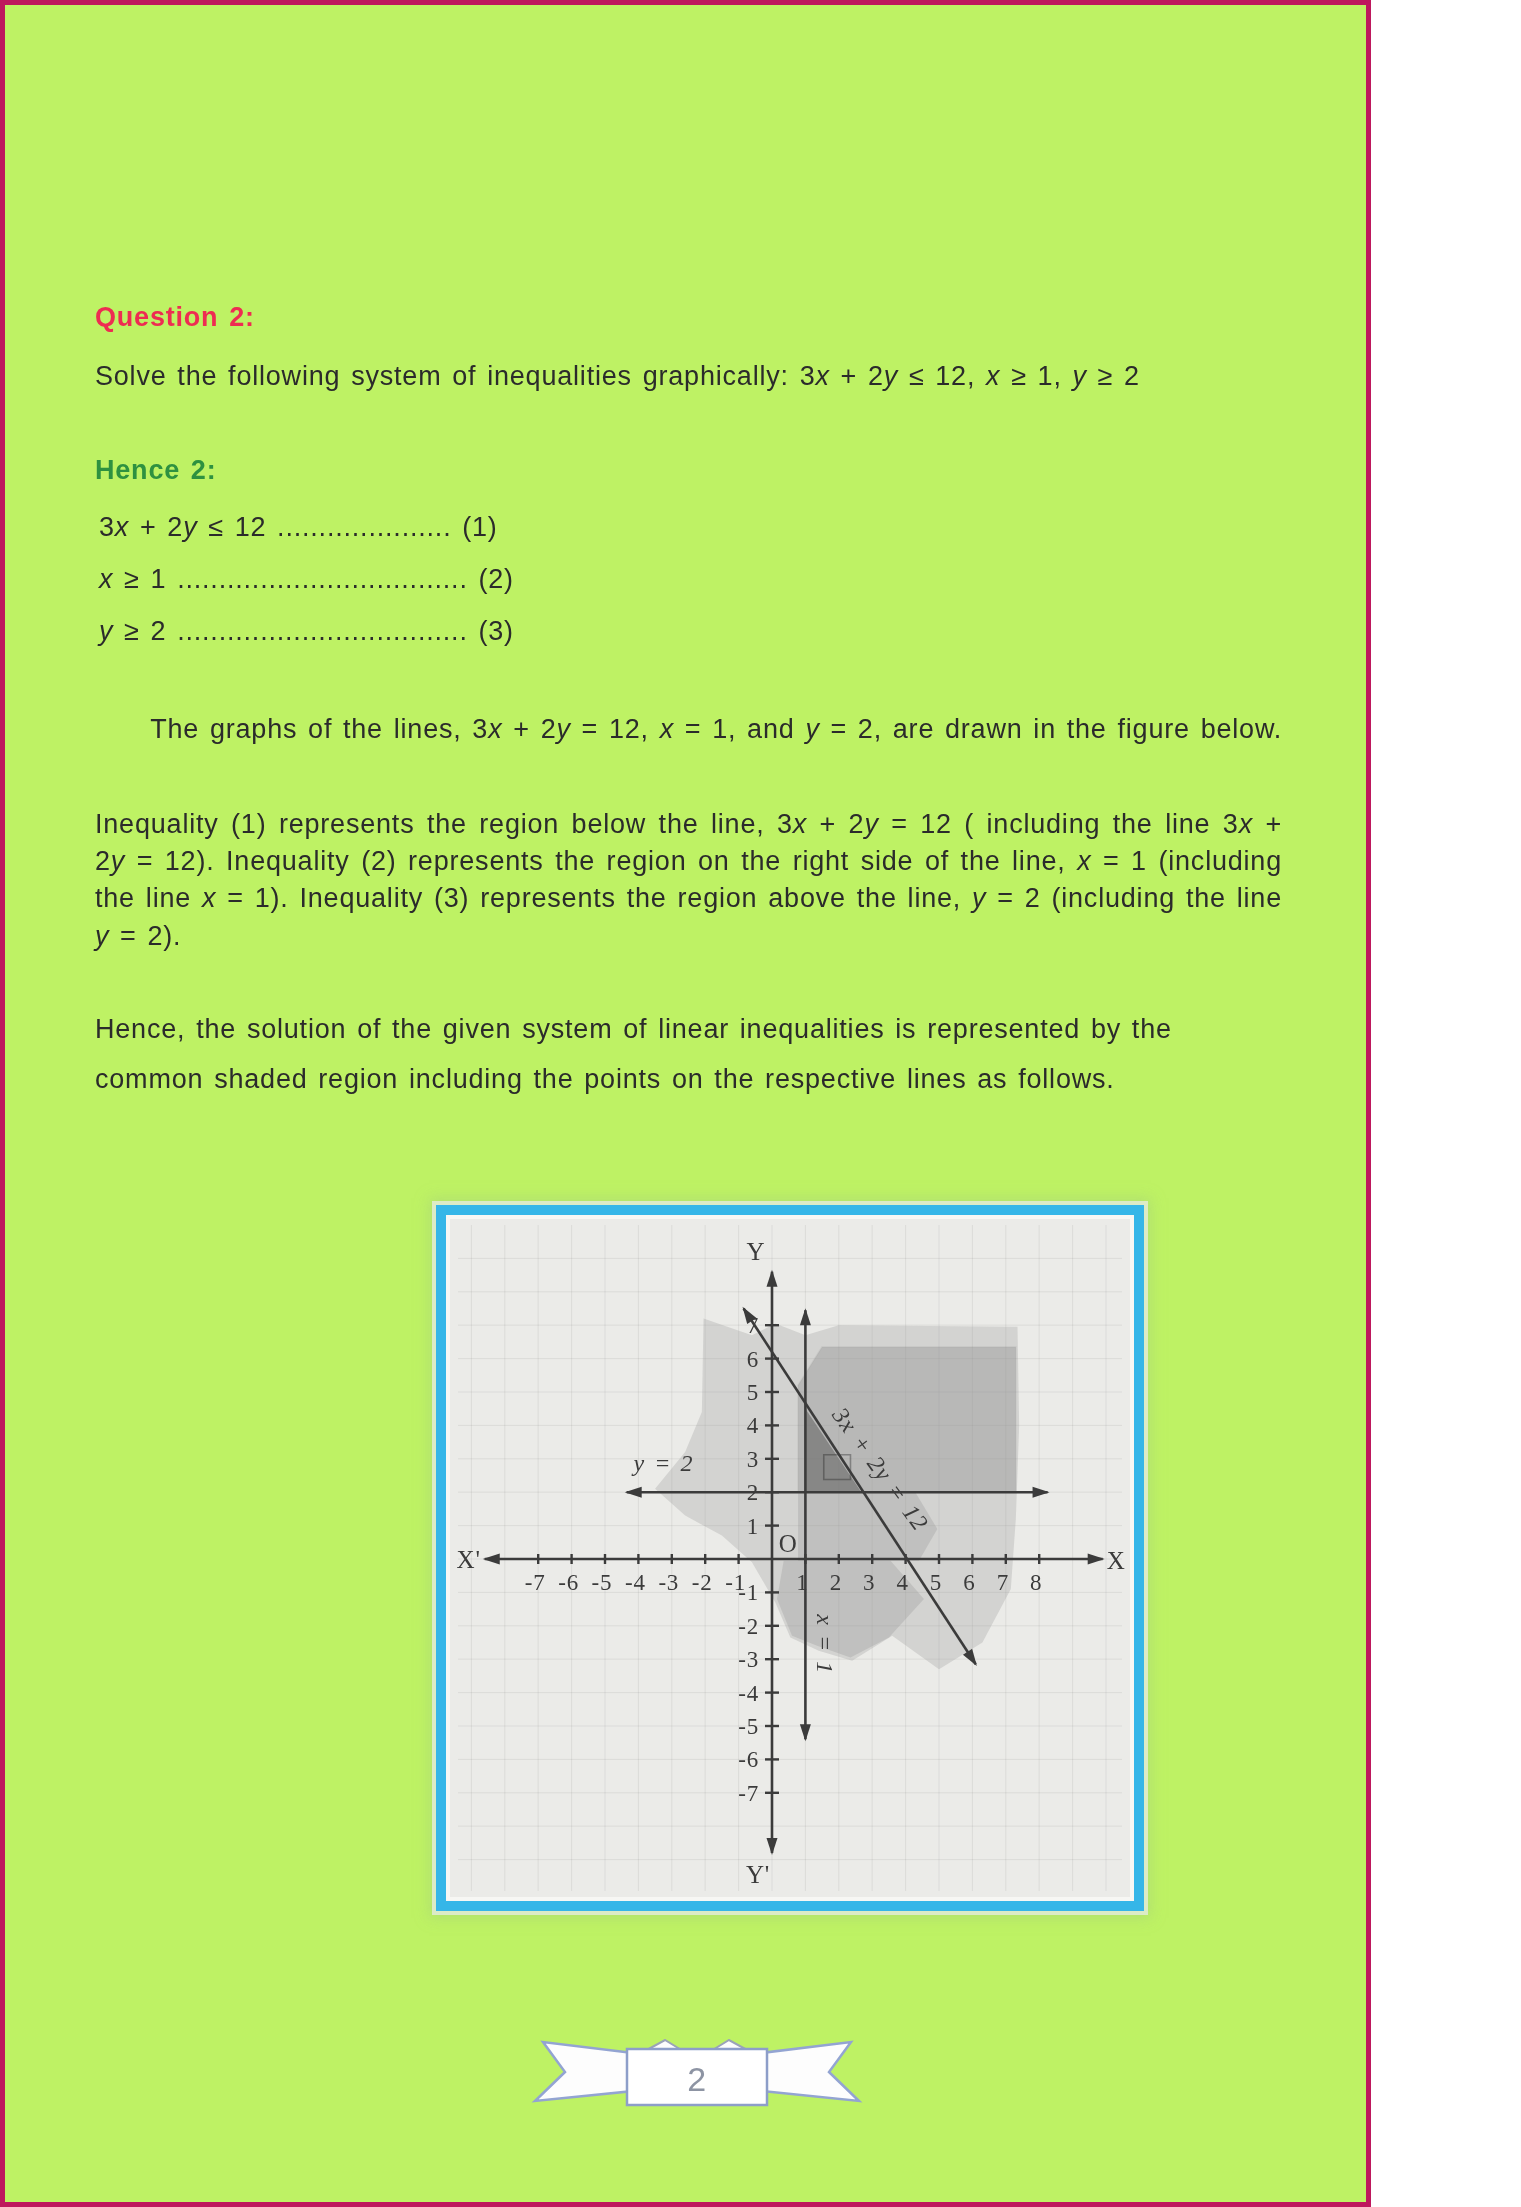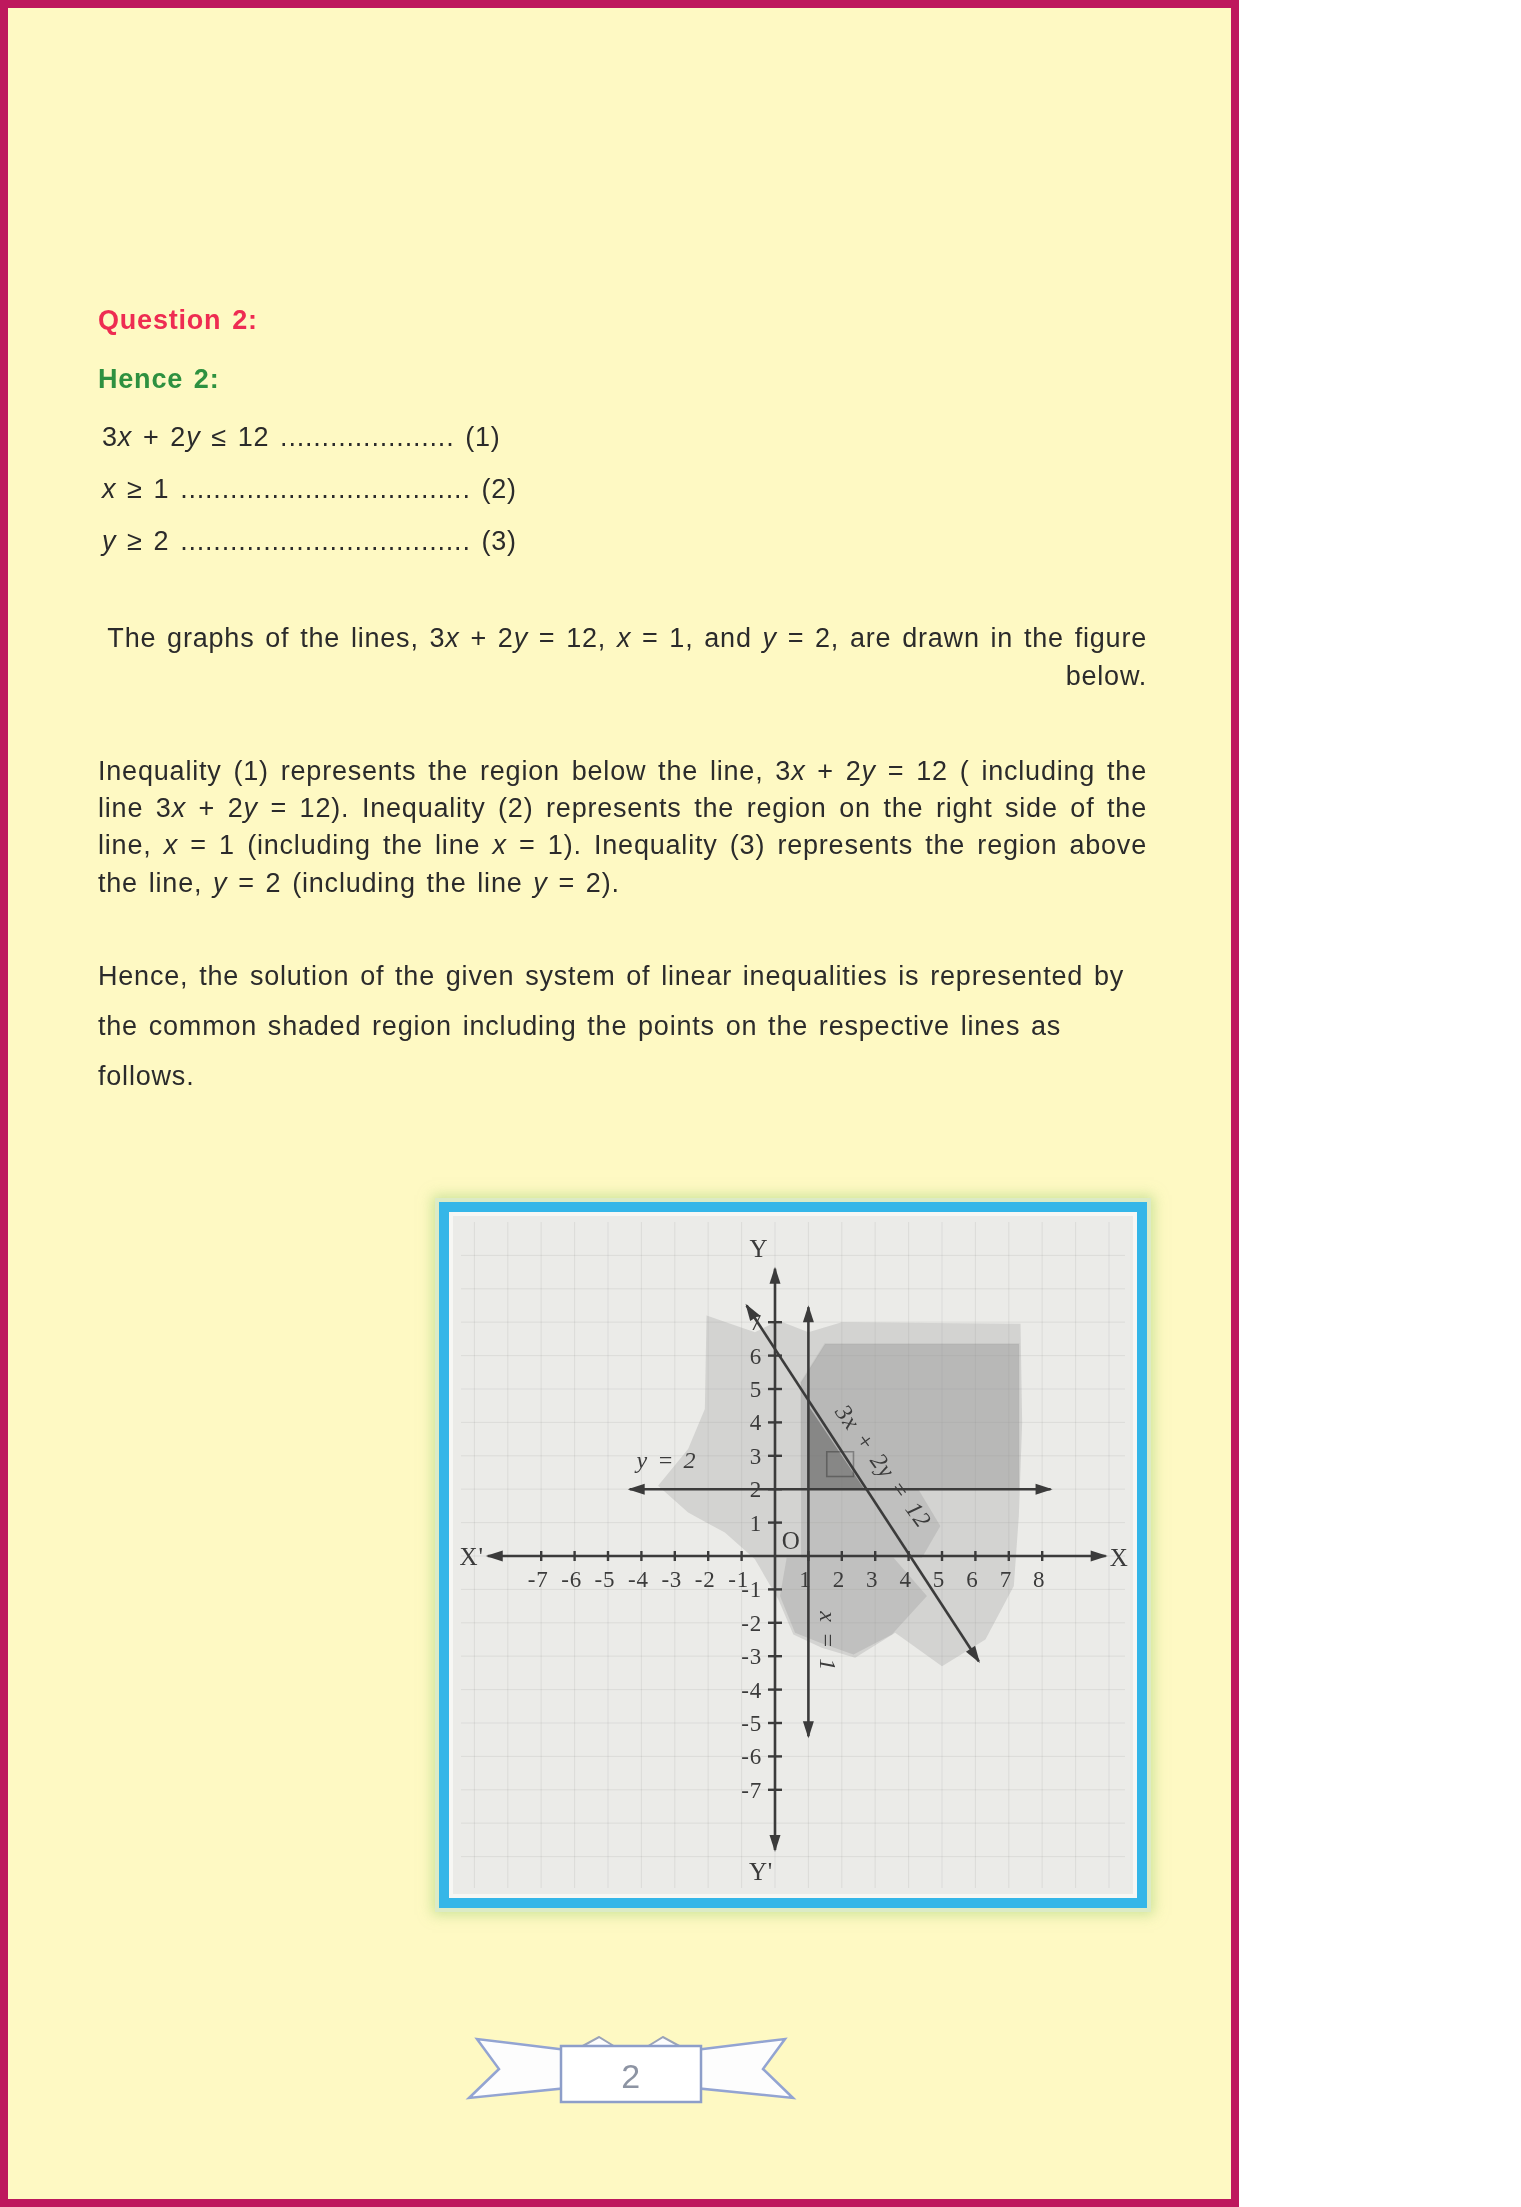--- a/index.html
+++ b/index.html
@@ -1,21 +1,21 @@
 <!DOCTYPE html>
 <html><head>
 <meta charset="utf-8">
 <style>
   html,body{margin:0;padding:0;background:#fff;}
   .page{
     position:relative;
-    width:1239px;height:2207px;
+    width:1371px;height:2207px;
     box-sizing:border-box;
-    border:8px solid #be185d;
-    background:#fef9c3;
+    border:5px solid #be185d;
+    background:#bef264;
     overflow:hidden;
     font-family:"Liberation Sans",sans-serif;
     color:#2b2b2b;
   }
   .content{
     padding:294px 84px 0 90px;
     font-size:27px;
     letter-spacing:0.8px;
     word-spacing:2.5px;
     line-height:1.38;
@@ -51,20 +51,21 @@
   }
   i{font-style:italic;}
 </style>
 </head>
 <body>
 
 <div class="page">
   <div class="content">
 
     <p class="q-heading">Question 2:</p>
+    <p class="q-text">Solve the following system of inequalities graphically: 3<i>x</i> + 2<i>y</i> ≤ 12, <i>x</i> ≥ 1, <i>y</i> ≥ 2</p>
 
     <p class="a-heading">Hence 2:</p>
     <p class="eq">3<i>x</i> + 2<i>y</i> ≤ 12 ..................... (1)</p>
     <p class="eq"><i>x</i> ≥ 1 ................................... (2)</p>
     <p class="eq"><i>y</i> ≥ 2 ................................... (3)</p>
 
     <p class="para-graphs">The graphs of the lines, 3<i>x</i> + 2<i>y</i> = 12, <i>x</i> = 1, and <i>y</i> = 2, are drawn in the figure below.</p>
     <p class="para-ineq">Inequality (1) represents the region below the line, 3<i>x</i> + 2<i>y</i> = 12 ( including the line 3<i>x</i> + 2<i>y</i> = 12). Inequality (2) represents the region on the right side of the line, <i>x</i> = 1 (including the line <i>x</i> = 1). Inequality (3) represents the region above the line, <i>y</i> = 2 (including the line <i>y</i> = 2).</p>
     <p class="para-hence">Hence, the solution of the given system of linear inequalities is represented by the common shaded region including the points on the respective lines as follows.</p>
 

